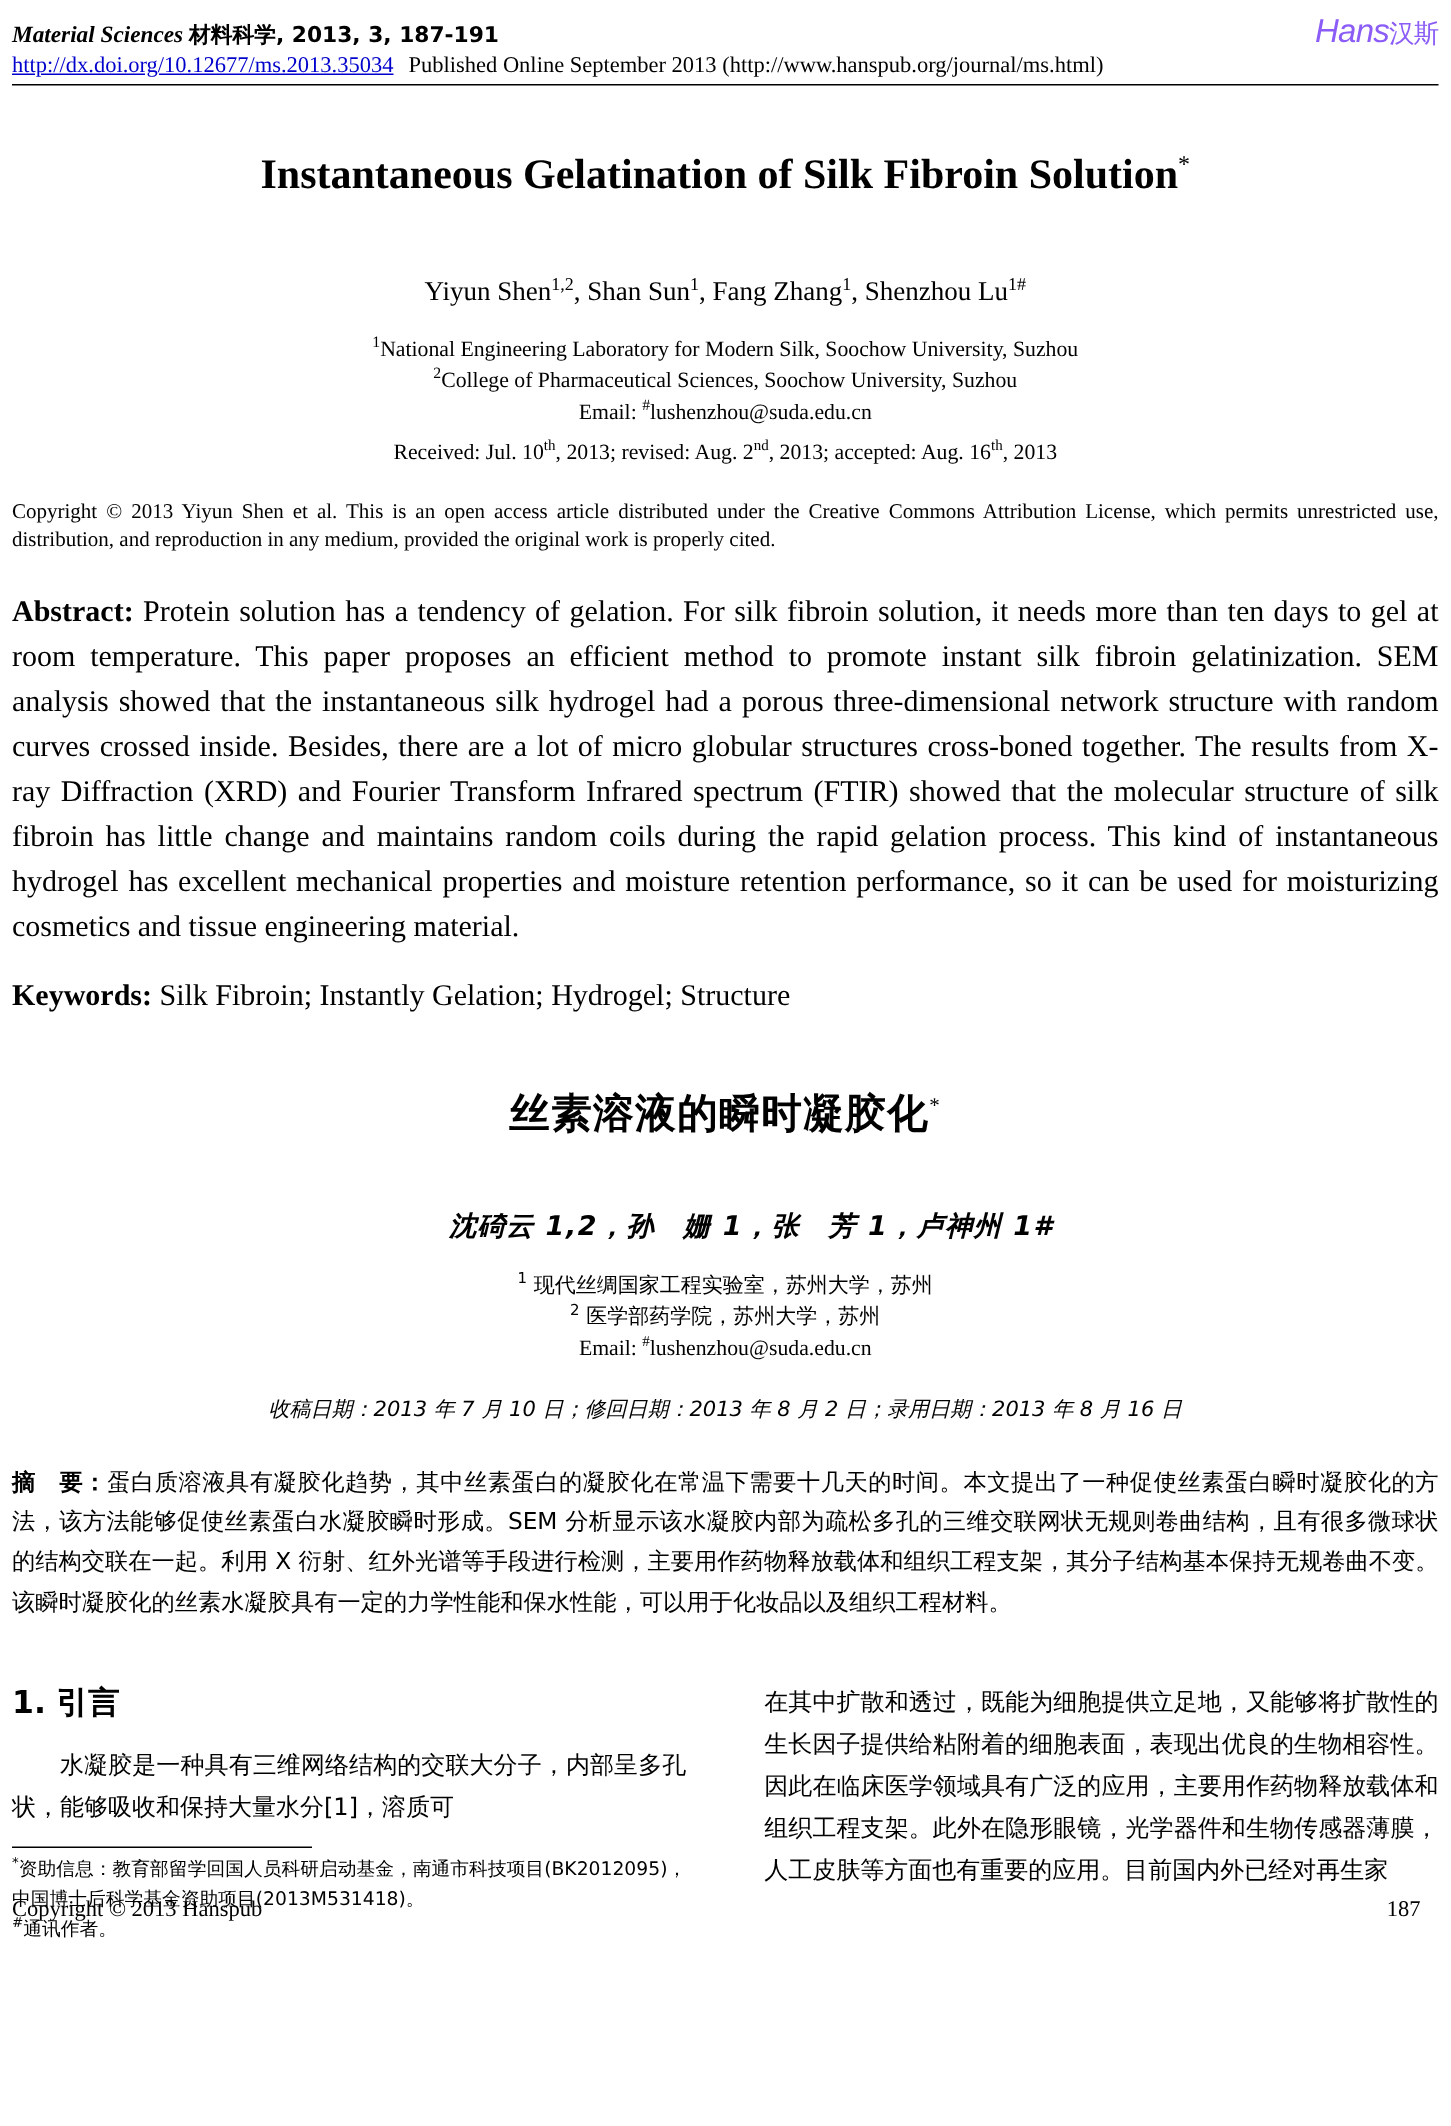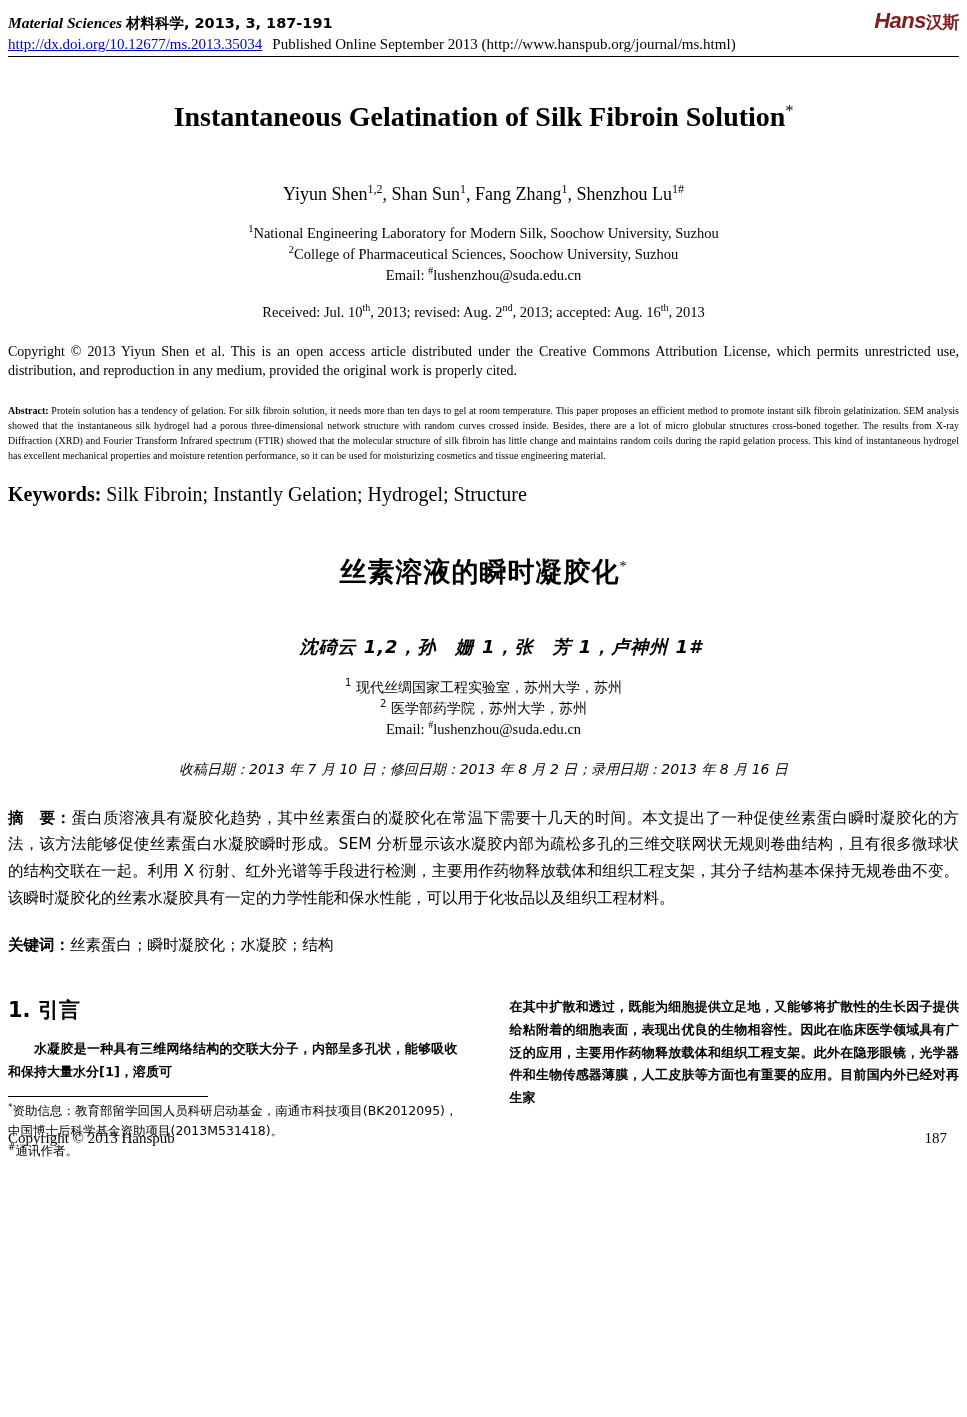--- a/index.html
+++ b/index.html
@@ -45,24 +45,24 @@
   .journal-en {
     font-style: italic;
   }
   .journal-cn {
     font-family: "DejaVu Sans", sans-serif;
     font-size: 14.5px;
     font-weight: bold;
   }
   .hans-logo {
     font-family: "Liberation Sans", sans-serif;
-    font-weight: bold;
+    font-weight: normal;
     font-style: italic;
     font-size: 22px;
-    color: #7f1d1d;
+    color: #8b5cf6;
     letter-spacing: -0.5px;
   }
   .hans-logo .cn {
     font-family: "DejaVu Sans", sans-serif;
     font-style: normal;
     font-size: 17px;
   }
   .header-row2 {
     margin-top: 2px;
     font-size: 15px;
@@ -105,33 +105,33 @@
     font-size: 14.5px;
     margin-top: 18px;
     line-height: 1.45;
   }
   .affil sup {
     font-size: 10.5px;
   }
   .received {
     text-align: center;
     font-size: 14.5px;
-    margin-top: 18px;
+    margin-top: 8px;
   }
   .received sup {
     font-size: 10px;
   }
   .copyright {
     font-size: 14px;
     margin: 22px 8px 0 8px;
     text-align: justify;
     line-height: 1.35;
   }
   .abstract {
-    font-size: 10px;
+    font-size: 20px;
     margin: 22px 8px 0 8px;
     text-align: justify;
     line-height: 1.5;
   }
   .abstract b, .keywords b {
     font-weight: bold;
   }
   .keywords {
     font-size: 20px;
     margin: 20px 8px 0 8px;
@@ -210,25 +210,24 @@
     width: 451px;
     position: relative;
   }
   .sec-heading {
     font-family: "DejaVu Sans", sans-serif;
     font-weight: bold;
     font-size: 21px;
   }
   .body-cn {
     font-family: "DejaVu Sans", sans-serif;
-    font-size: 13px;
+    font-size: 16px;
     line-height: 1.75;
     text-align: justify;
     margin-top: 14px;
-    font-weight: bold;
   }
   .body-cn.indent {
     text-indent: 2em;
   }
   .col-right .body-cn {
     margin-top: 0;
   }
   .footnote-rule {
     border: none;
     border-top: 1px solid #000;
@@ -319,23 +318,20 @@
       <div><sup>2</sup> <span>医学部药学院，苏州大学，苏州</span></div>
       <div class="email"><span>Email:</span> <sup>#</sup><span>lushenzhou@suda.edu.cn</span></div>
     </div>
 
     <div class="cn-dates">收稿日期：2013 年 7 月 10 日；修回日期：2013 年 8 月 2 日；录用日期：2013 年 8 月 16 日</div>
 
     <div class="cn-abstract">
       <b>摘　要：</b><span>蛋白质溶液具有凝胶化趋势，其中丝素蛋白的凝胶化在常温下需要十几天的时间。本文提出了一种促使丝素蛋白瞬时凝胶化的方法，该方法能够促使丝素蛋白水凝胶瞬时形成。SEM 分析显示该水凝胶内部为疏松多孔的三维交联网状无规则卷曲结构，且有很多微球状的结构交联在一起。利用 X 衍射、红外光谱等手段进行检测，主要用作药物释放载体和组织工程支架，其分子结构基本保持无规卷曲不变。该瞬时凝胶化的丝素水凝胶具有一定的力学性能和保水性能，可以用于化妆品以及组织工程材料。</span>
     </div>
 
-    <div class="cn-keywords">
-      <b>关键词：</b><span>丝素蛋白；瞬时凝胶化；水凝胶；结构</span>
-    </div>
 
     <div class="columns">
       <div class="col col-left">
         <div class="sec-heading">1. 引言</div>
         <div class="body-cn indent">水凝胶是一种具有三维网络结构的交联大分子，内部呈多孔状，能够吸收和保持大量水分[1]，溶质可</div>
         <hr class="footnote-rule">
         <div class="footnote"><sup>*</sup><span>资助信息：教育部留学回国人员科研启动基金，南通市科技项目(BK2012095)，中国博士后科学基金资助项目(2013M531418)。</span></div>
         <div class="footnote"><sup>#</sup><span>通讯作者。</span></div>
       </div>
       <div class="col col-right">

